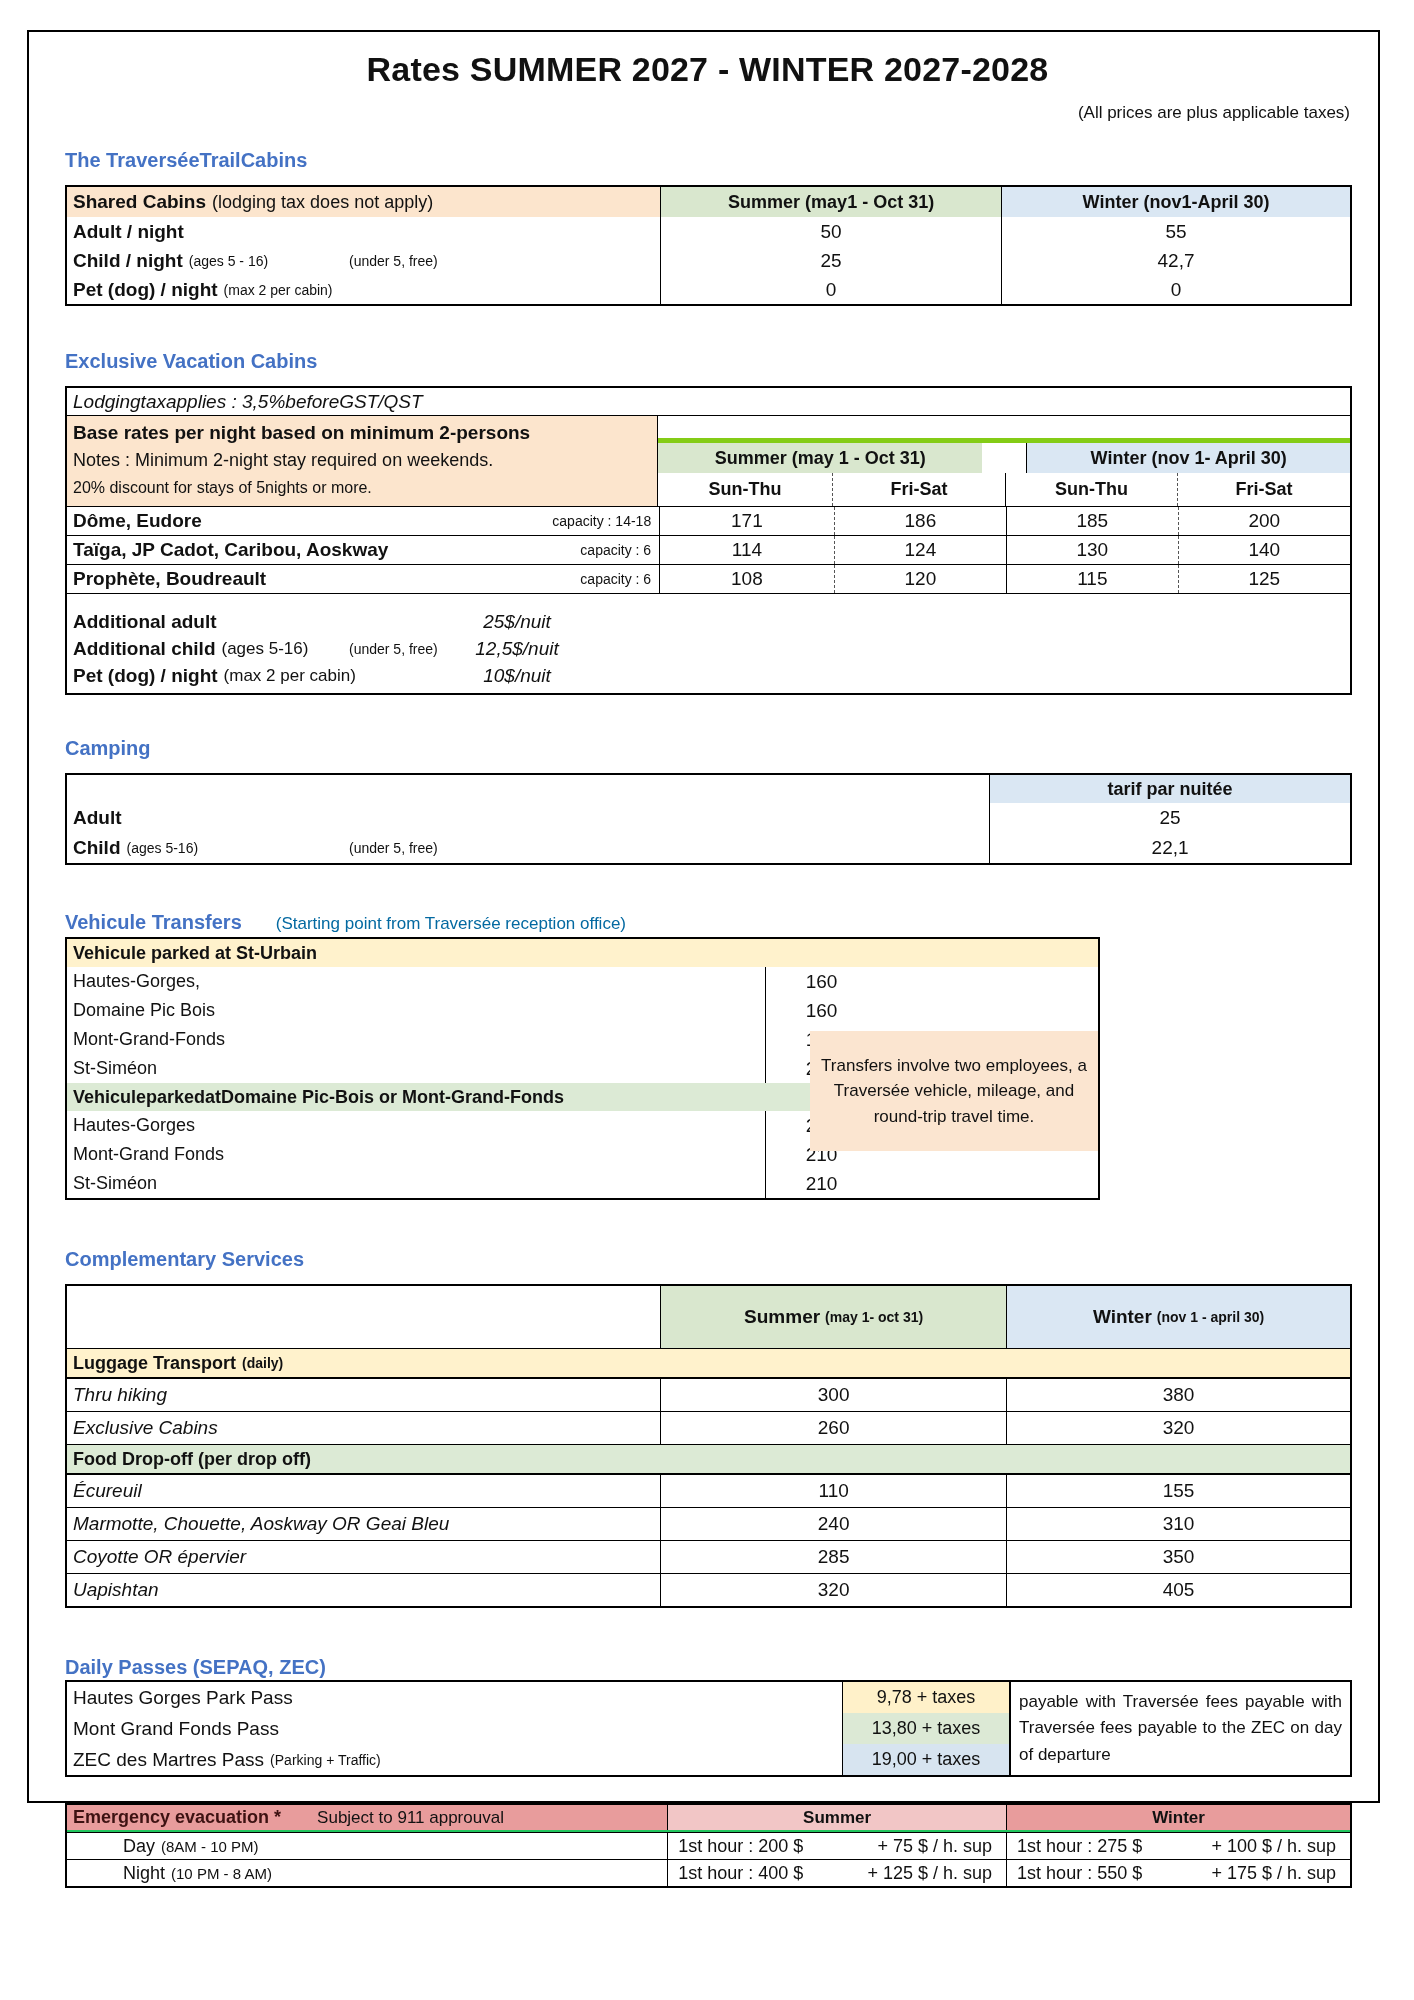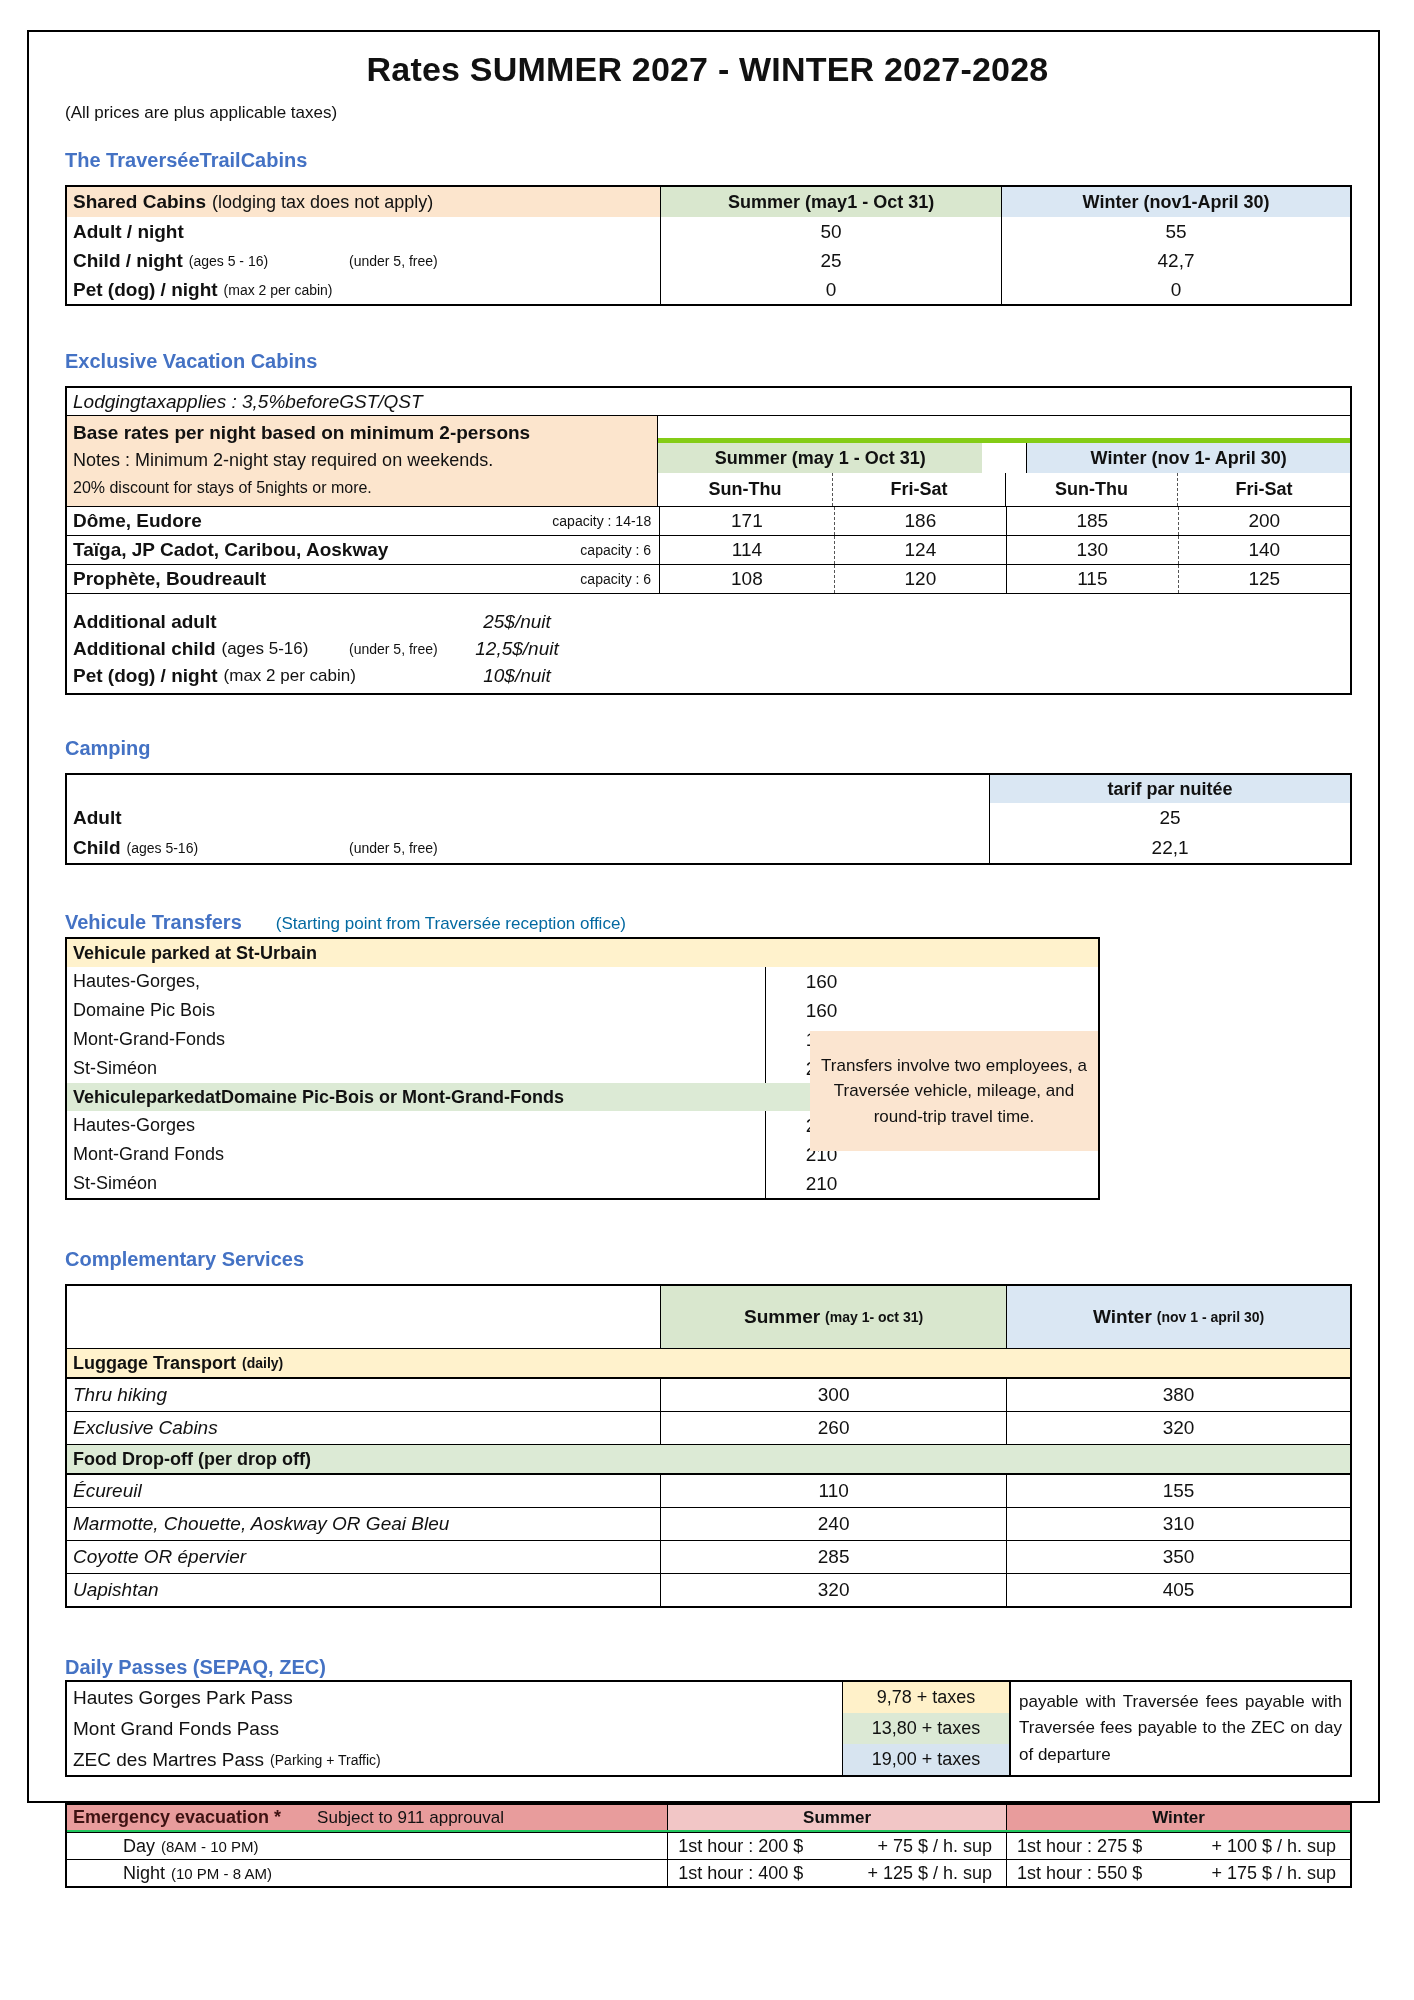--- a/index.html
+++ b/index.html
@@ -6,21 +6,21 @@
   .page {
     width:1414px; height:2000px; background:#ffffff; position:relative;
     font-family:"Liberation Sans", sans-serif; color:#111;
   }
   .frame {
     position:absolute; left:27px; top:30px; width:1353px; height:1773px;
     border:2px solid #000; box-sizing:border-box;
     padding:12px 28px 0 36px;
   }
   .title { text-align:center; font-size:34px; font-weight:bold; margin-top:6px; letter-spacing:0.2px; }
-  .subtitle { text-align:left; font-size:17px; margin-top:14px; }
+  .subtitle { text-align:right; font-size:17px; margin-top:14px; }
   .sec-h { color:#4472C4; font-weight:bold; font-size:20px; line-height:26px; }
   .sec-h .after-note { color:#0369a1; font-weight:normal; font-size:17px; margin-left:34px; }
   .tbl { border:2px solid #000; box-sizing:border-box; width:1287px;margin-top:12px; }
   .row { display:flex; align-items:center; box-sizing:border-box; }
   .cell { box-sizing:border-box; height:100%; display:flex; align-items:center; }
   .c-center { justify-content:center; text-align:center; }
   .bold { font-weight:bold; }
   .small { font-size:14px; }
   .val { font-size:19px; }
   .lbl { font-size:19px; font-weight:bold; }
@@ -113,21 +113,21 @@
   .emg { margin-top:26px; }
   .emg-head { height:27px; border-bottom:2px solid #22c55e; }
   .emg-label { width:602px; padding-left:6px; }
   .emg-summer { width:340px; border-left:1px solid #000; }
   .emg-winter { width:345px; border-left:1px solid #000; }
   .emg-head .emg-label { background:#E89C9C; }
   .emg-head .emg-summer { background:#F2C6C6; justify-content:center; font-weight:bold; font-size:17px; }
   .emg-head .emg-winter { background:#E89C9C; justify-content:center; font-weight:bold; font-size:17px; }
   .emg-title { font-weight:bold; font-size:18px; color:#3d1212; }
   .emg-sub { font-size:17px; margin-left:36px; }
-  .emg-row { height:27px; border-top:1px solid #000;justify-content:flex-end; }
+  .emg-row { height:27px; border-top:1px solid #000; }
   .emg-row:first-of-type { border-top:none; }
   .emg-row .emg-label { padding-left:56px; font-size:18px; }
   .emg-cellpair { justify-content:space-between; padding:0 14px 0 10px; font-size:18px; }
   .gap6 { margin-left:6px; }
 </style>
 </head>
 <body>
 
 <div class="page">
   <div class="frame">

